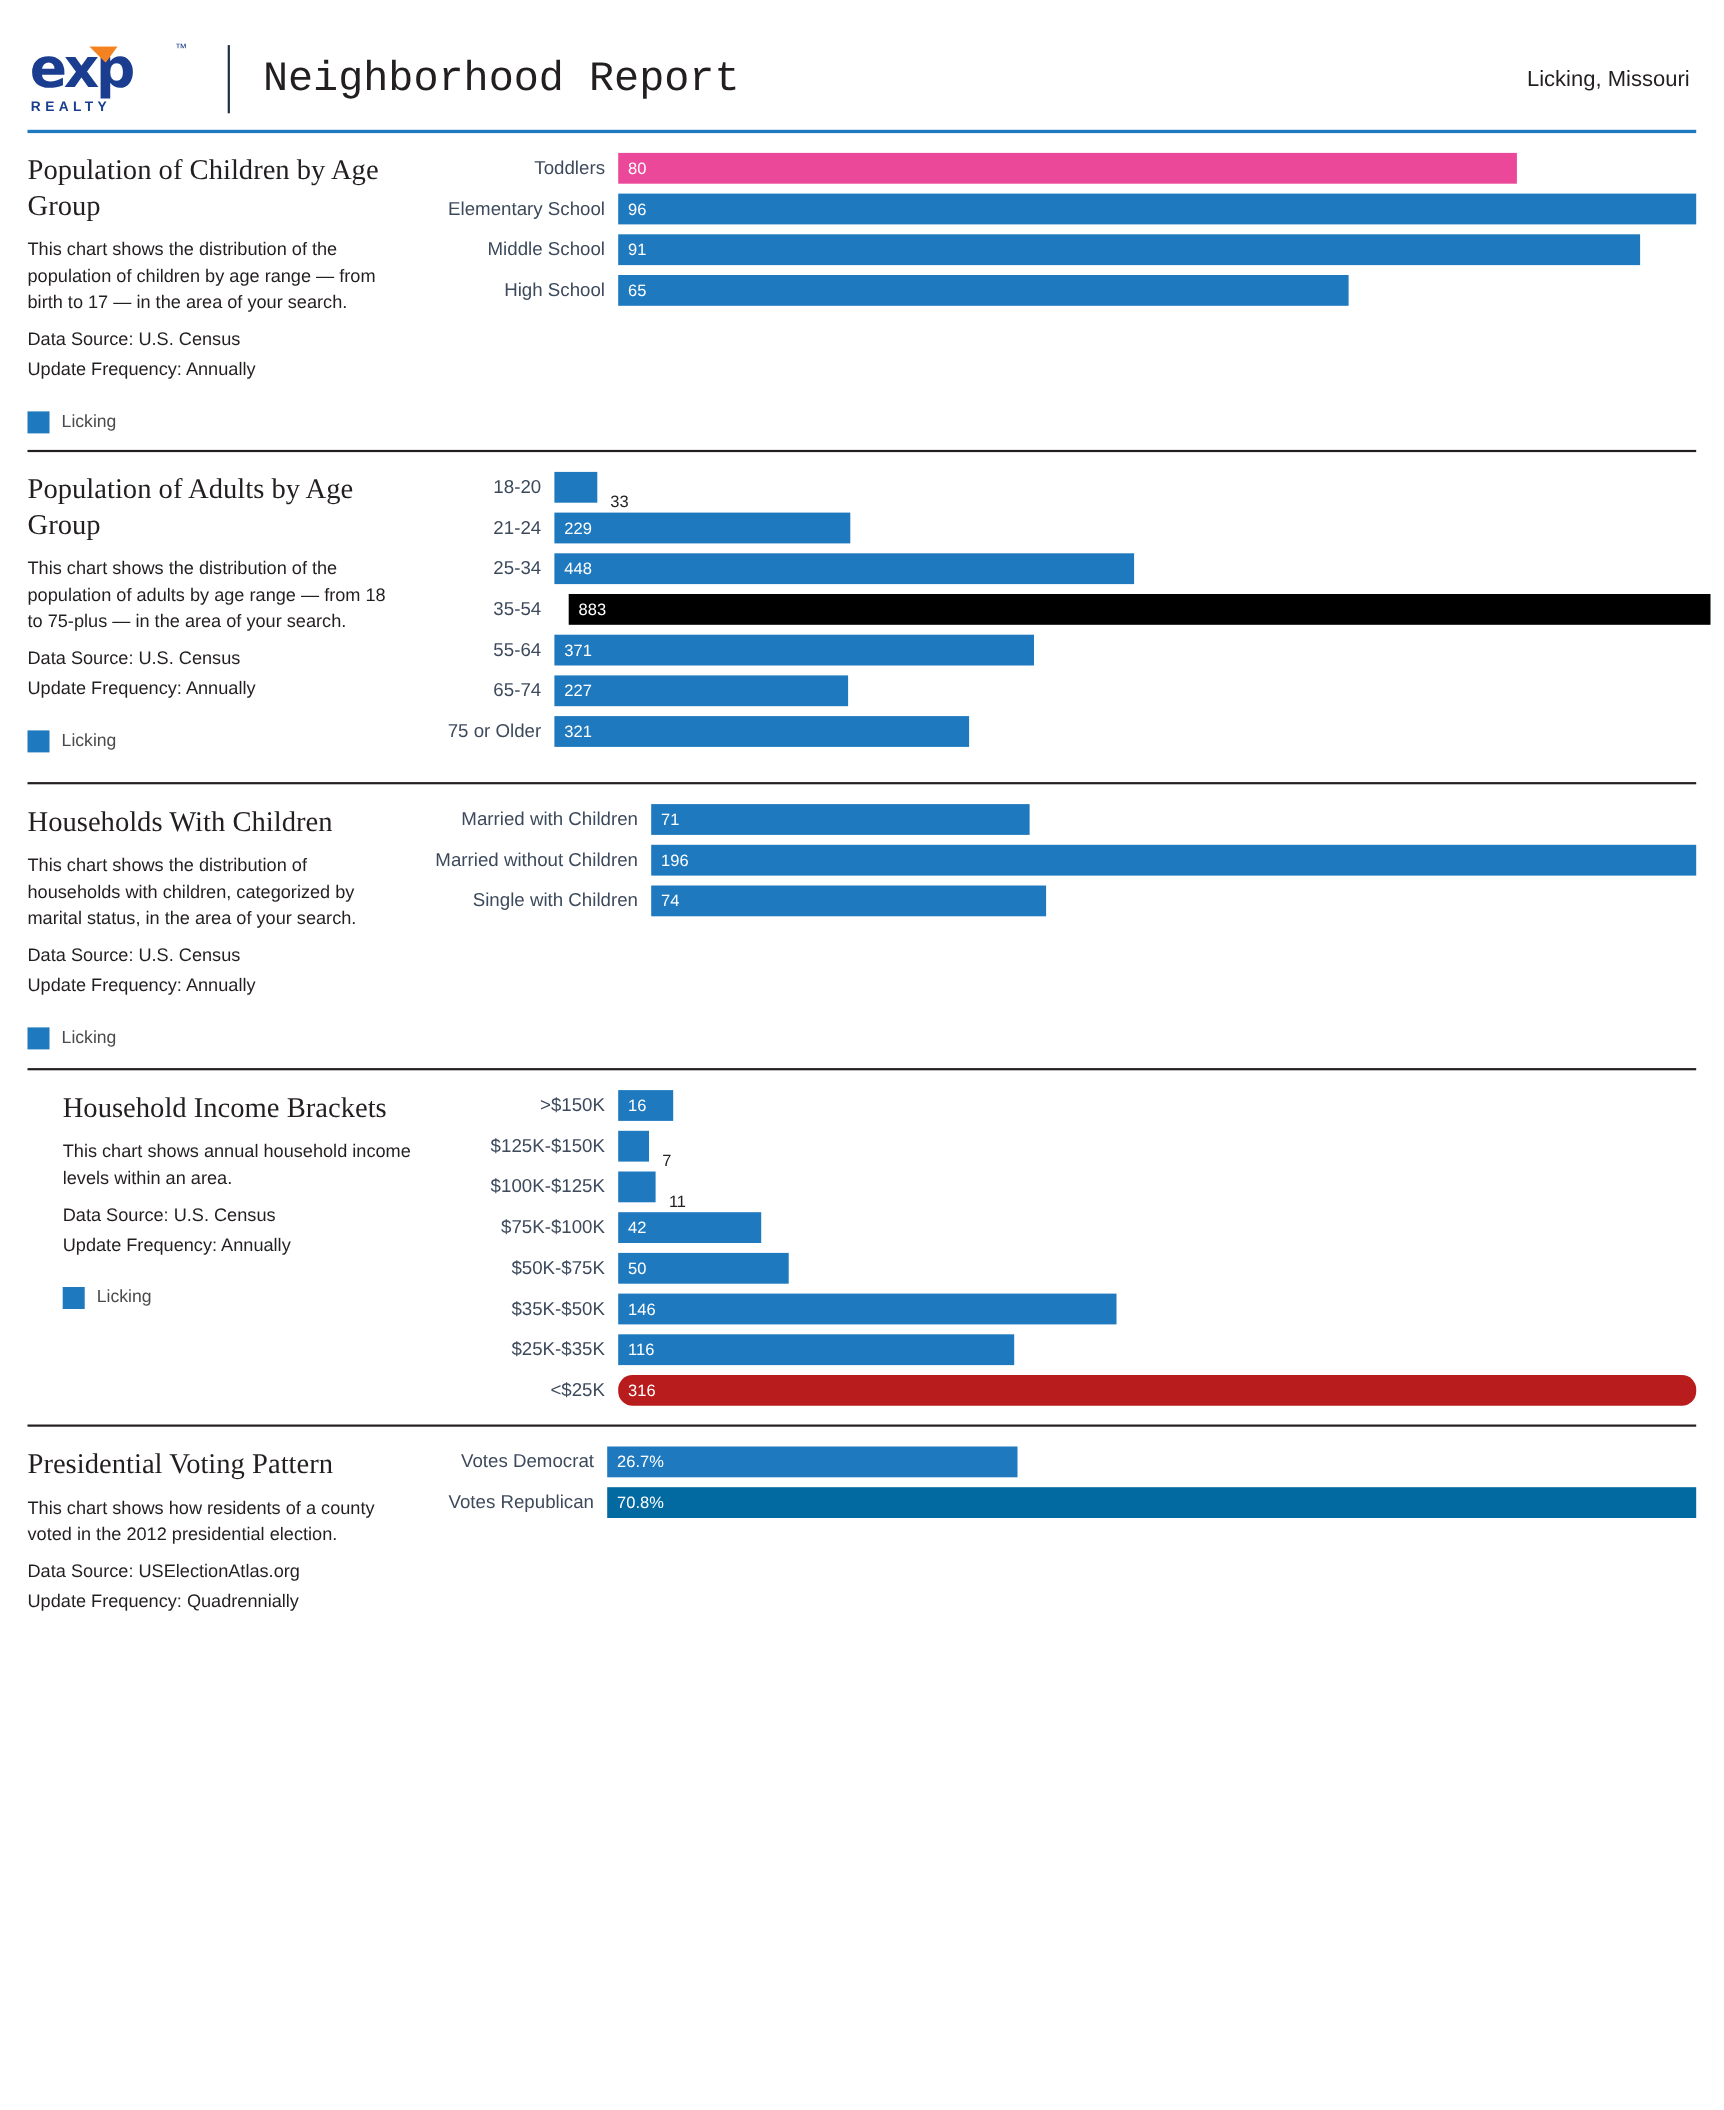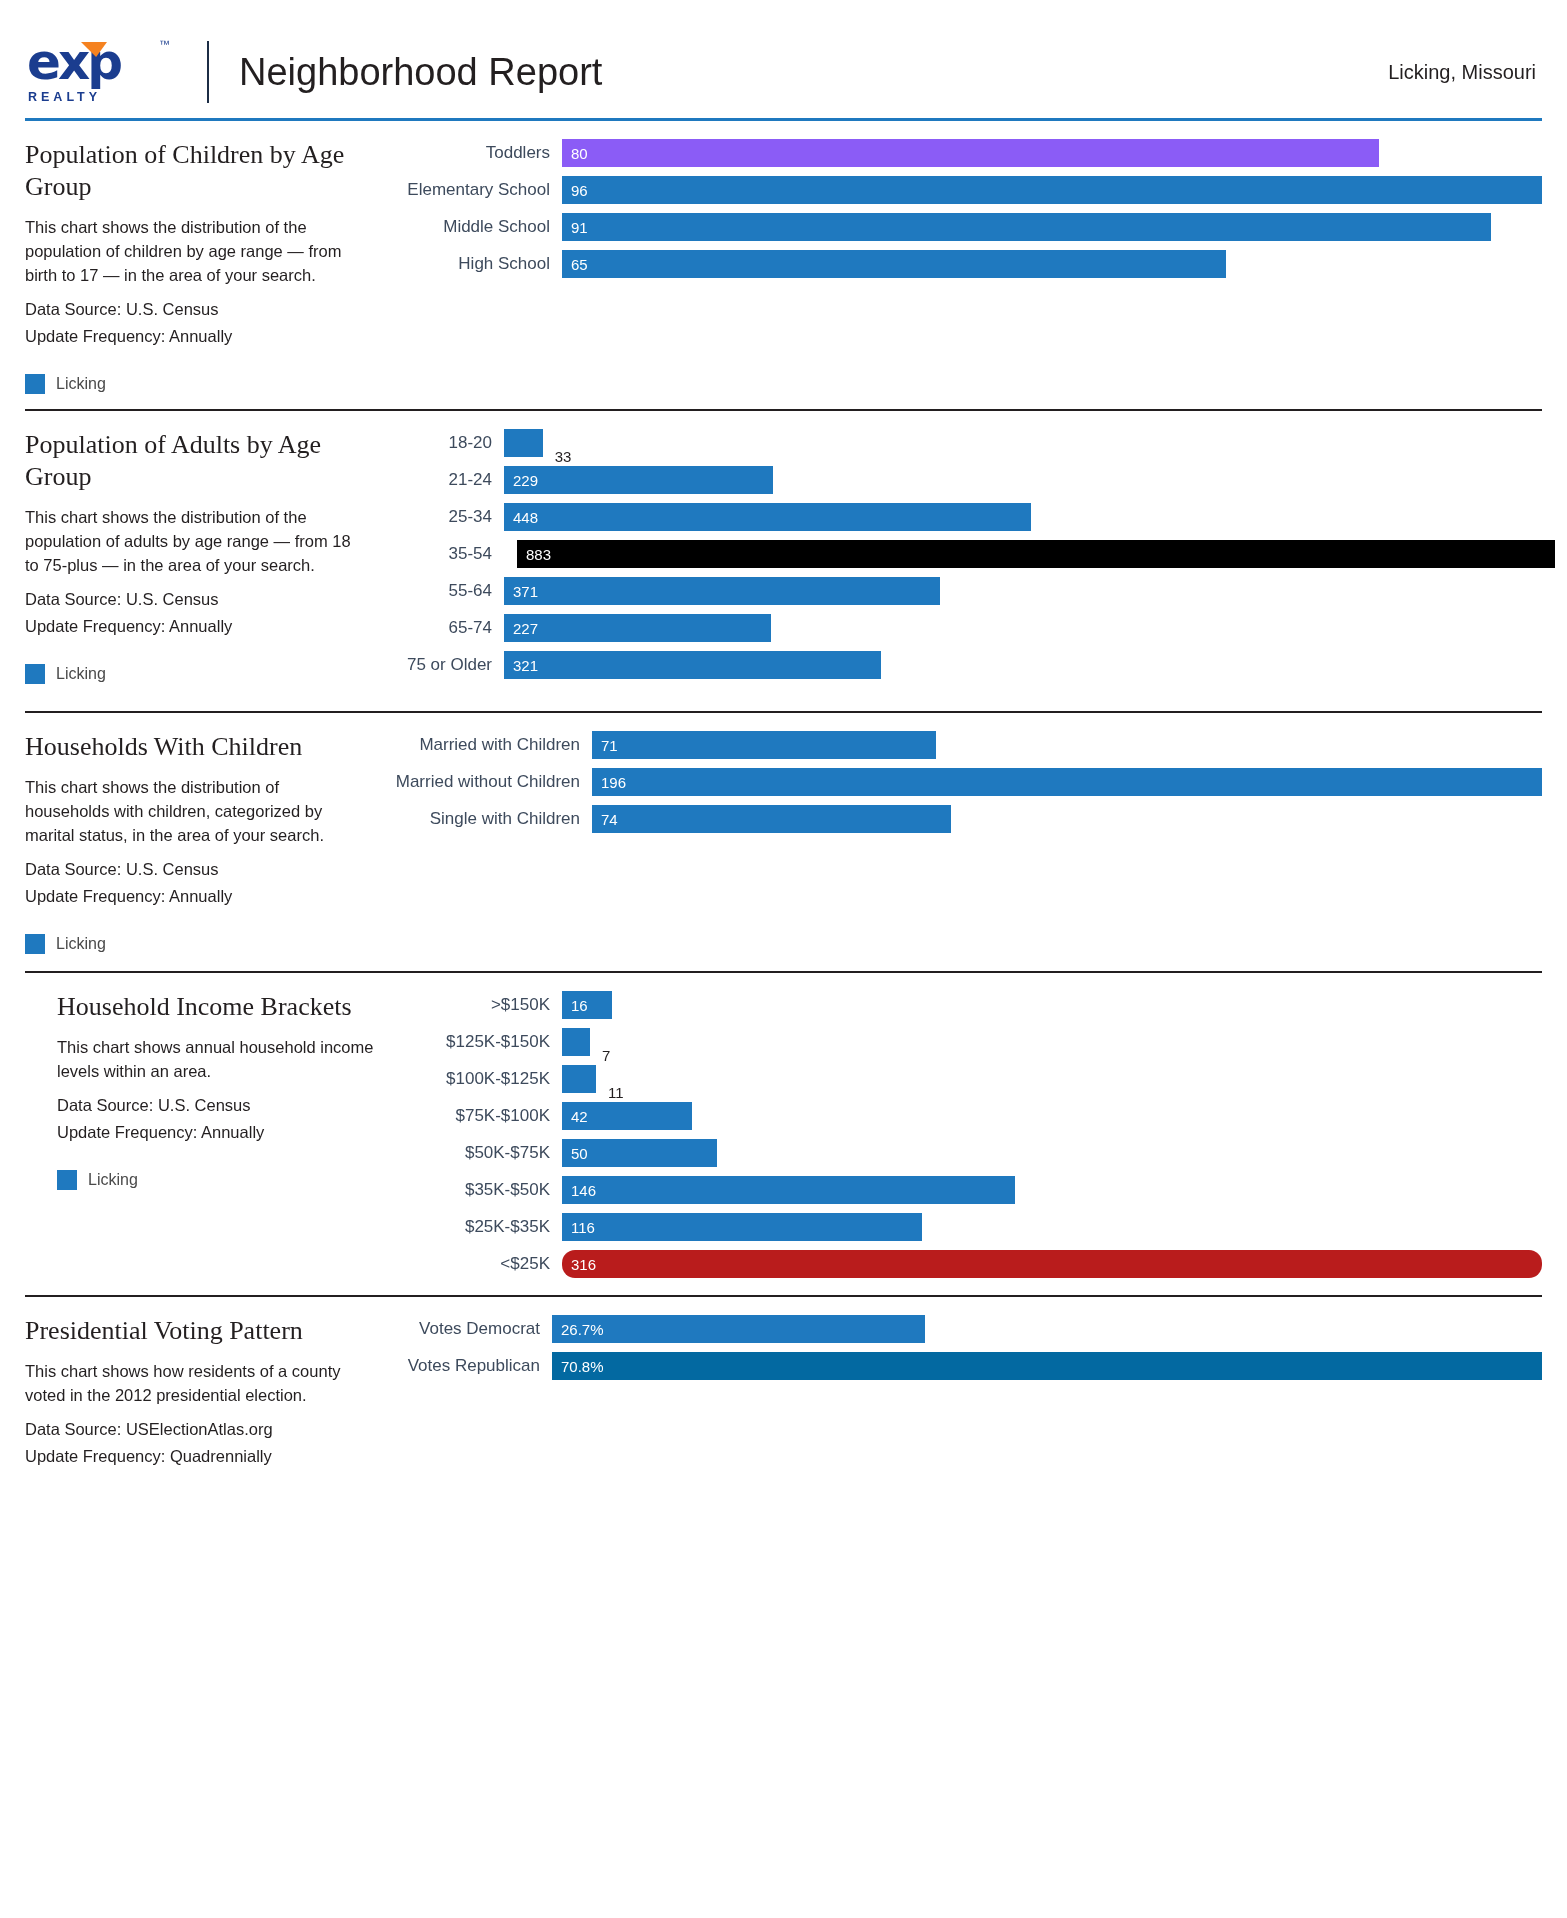--- a/index.html
+++ b/index.html
@@ -81,21 +81,21 @@
     padding-left: 3px;
   }
   .header-divider {
     width: 2px;
     height: 62px;
     background: #1c2d45;
     margin: 0 30px 0 30px;
     flex: 0 0 2px;
   }
   .header-title {
-    font-family: Liberation Sans, sans-serif;
+    font-family: Liberation Mono, monospace;
     font-size: 38px;
     font-weight: normal;
     color: #231f20;
     letter-spacing: 0px;
     flex: 1 1 auto;
   }
   .header-location {
     font-family: "Liberation Sans", sans-serif;
     font-size: 20px;
     color: #231f20;
@@ -254,21 +254,21 @@
           <div class="legend">
             <span class="legend-swatch" style="background: rgb(31, 121, 191);"></span>
             <span class="legend-label">Licking</span>
           </div>
         </div>
         <div class="section-right">
           <div class="chart">
             <div class="bar-row">
               <div class="bar-label" style="flex: 0 0 170px; width: 170px;">Toddlers</div>
               <div class="bar-track">
-                <div class="bar-fill" style="width: 83.3333%; background: #8b5cf6;">
+                <div class="bar-fill" style="width: 83.3333%; background: #ec4899;">
                   <span class="bar-value-in">80</span>
                 </div>
               </div>
             </div>
             <div class="bar-row">
               <div class="bar-label" style="flex: 0 0 170px; width: 170px;">Elementary School</div>
               <div class="bar-track">
                 <div class="bar-fill" style="width: 100%; background: rgb(31, 121, 191);">
                   <span class="bar-value-in">96</span>
                 </div>

